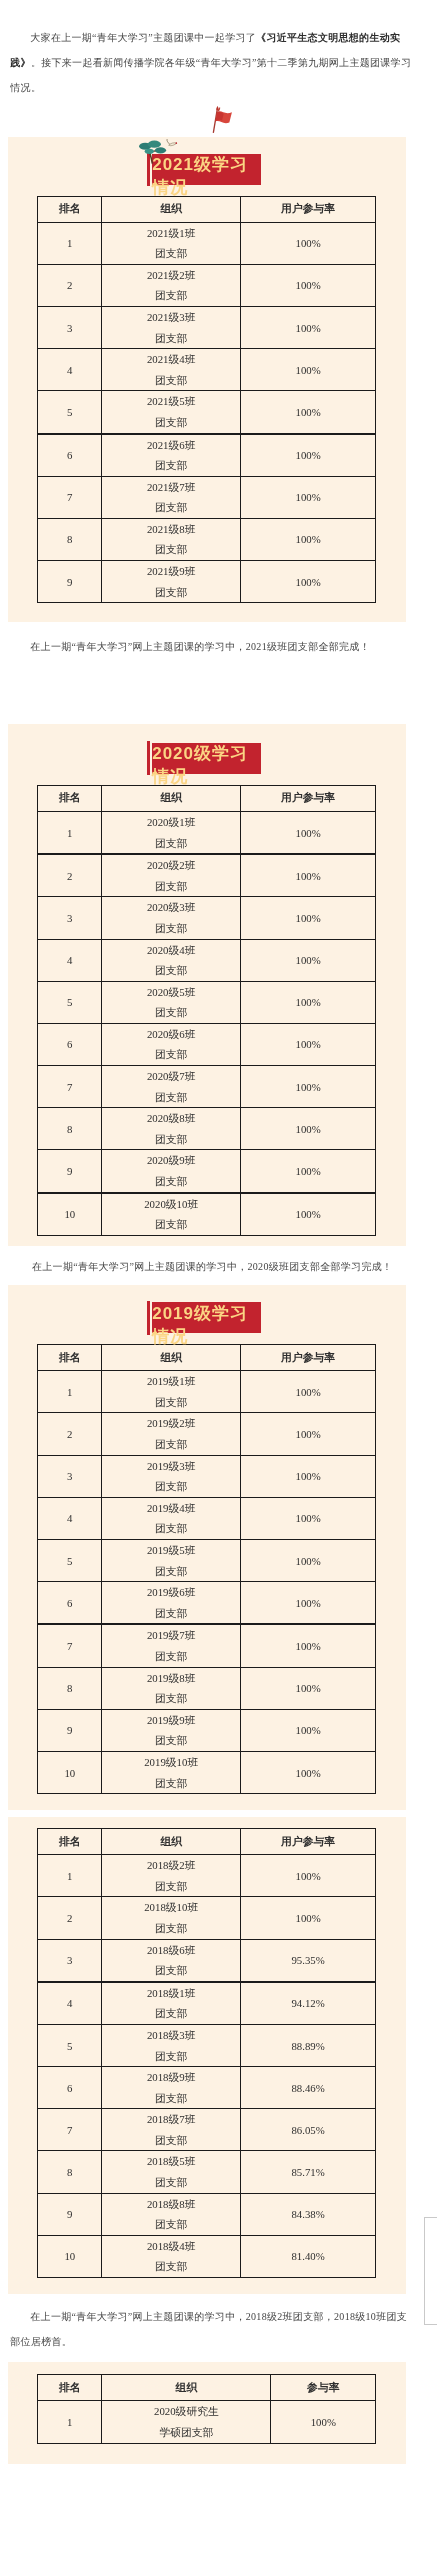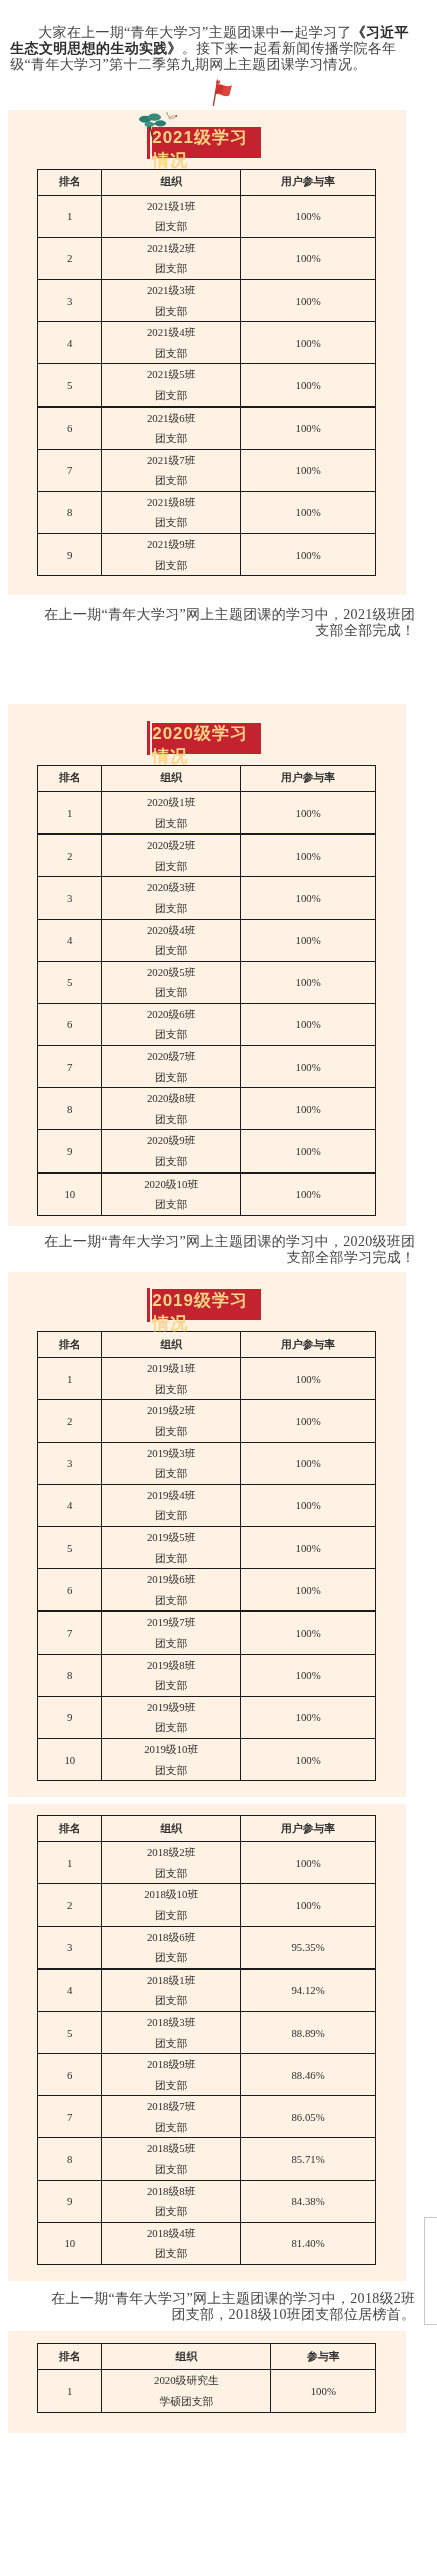--- a/index.html
+++ b/index.html
@@ -9,22 +9,22 @@
     height:2708px;
     margin:0 auto;
     overflow:hidden;
     background:#ffffff;
     font-family:"Liberation Serif","DejaVu Serif",serif;
     color:#404040;
   }
   
   .para{
     margin:0 21.6px 0 10.3px;
-    font-size:14px;
-    line-height:16px;
+    font-size:10px;
+    line-height:25px;
     text-indent:2em;
     color:#454545;
     letter-spacing:0.3px;
   }
   .para b{color:#2e2e2e;}
   .intro{margin-top:25px;}
   
   .flag-wrap{width:31px;margin:5.2px auto 0;height:29px;}
   
   .panel{
@@ -86,21 +86,21 @@
   .org-l1,.org-l2{display:block;line-height:20.6px;}
   .col-rank{width:19%;}
   .col-org{width:41%;}
   .col-rate{width:40%;}
   .grad .col-org{width:50%;}
   .grad .col-rate{width:31%;}
   
   .panel .banner-zone{padding-top:17.5px;}
   .panel .table-zone{padding-top:11.3px;padding-bottom:17.5px;}
   
-  .summary{margin-top:12.4px;text-align:right;}
+  .summary{margin-top:12.4px;}
   .floating-box{
     position:absolute;
     left:424px;top:2217px;
     width:24px;height:106px;
     background:#ffffff;
     border:0.5px solid #c9c9c9;
   }
 </style>
 </head>
 <body>

